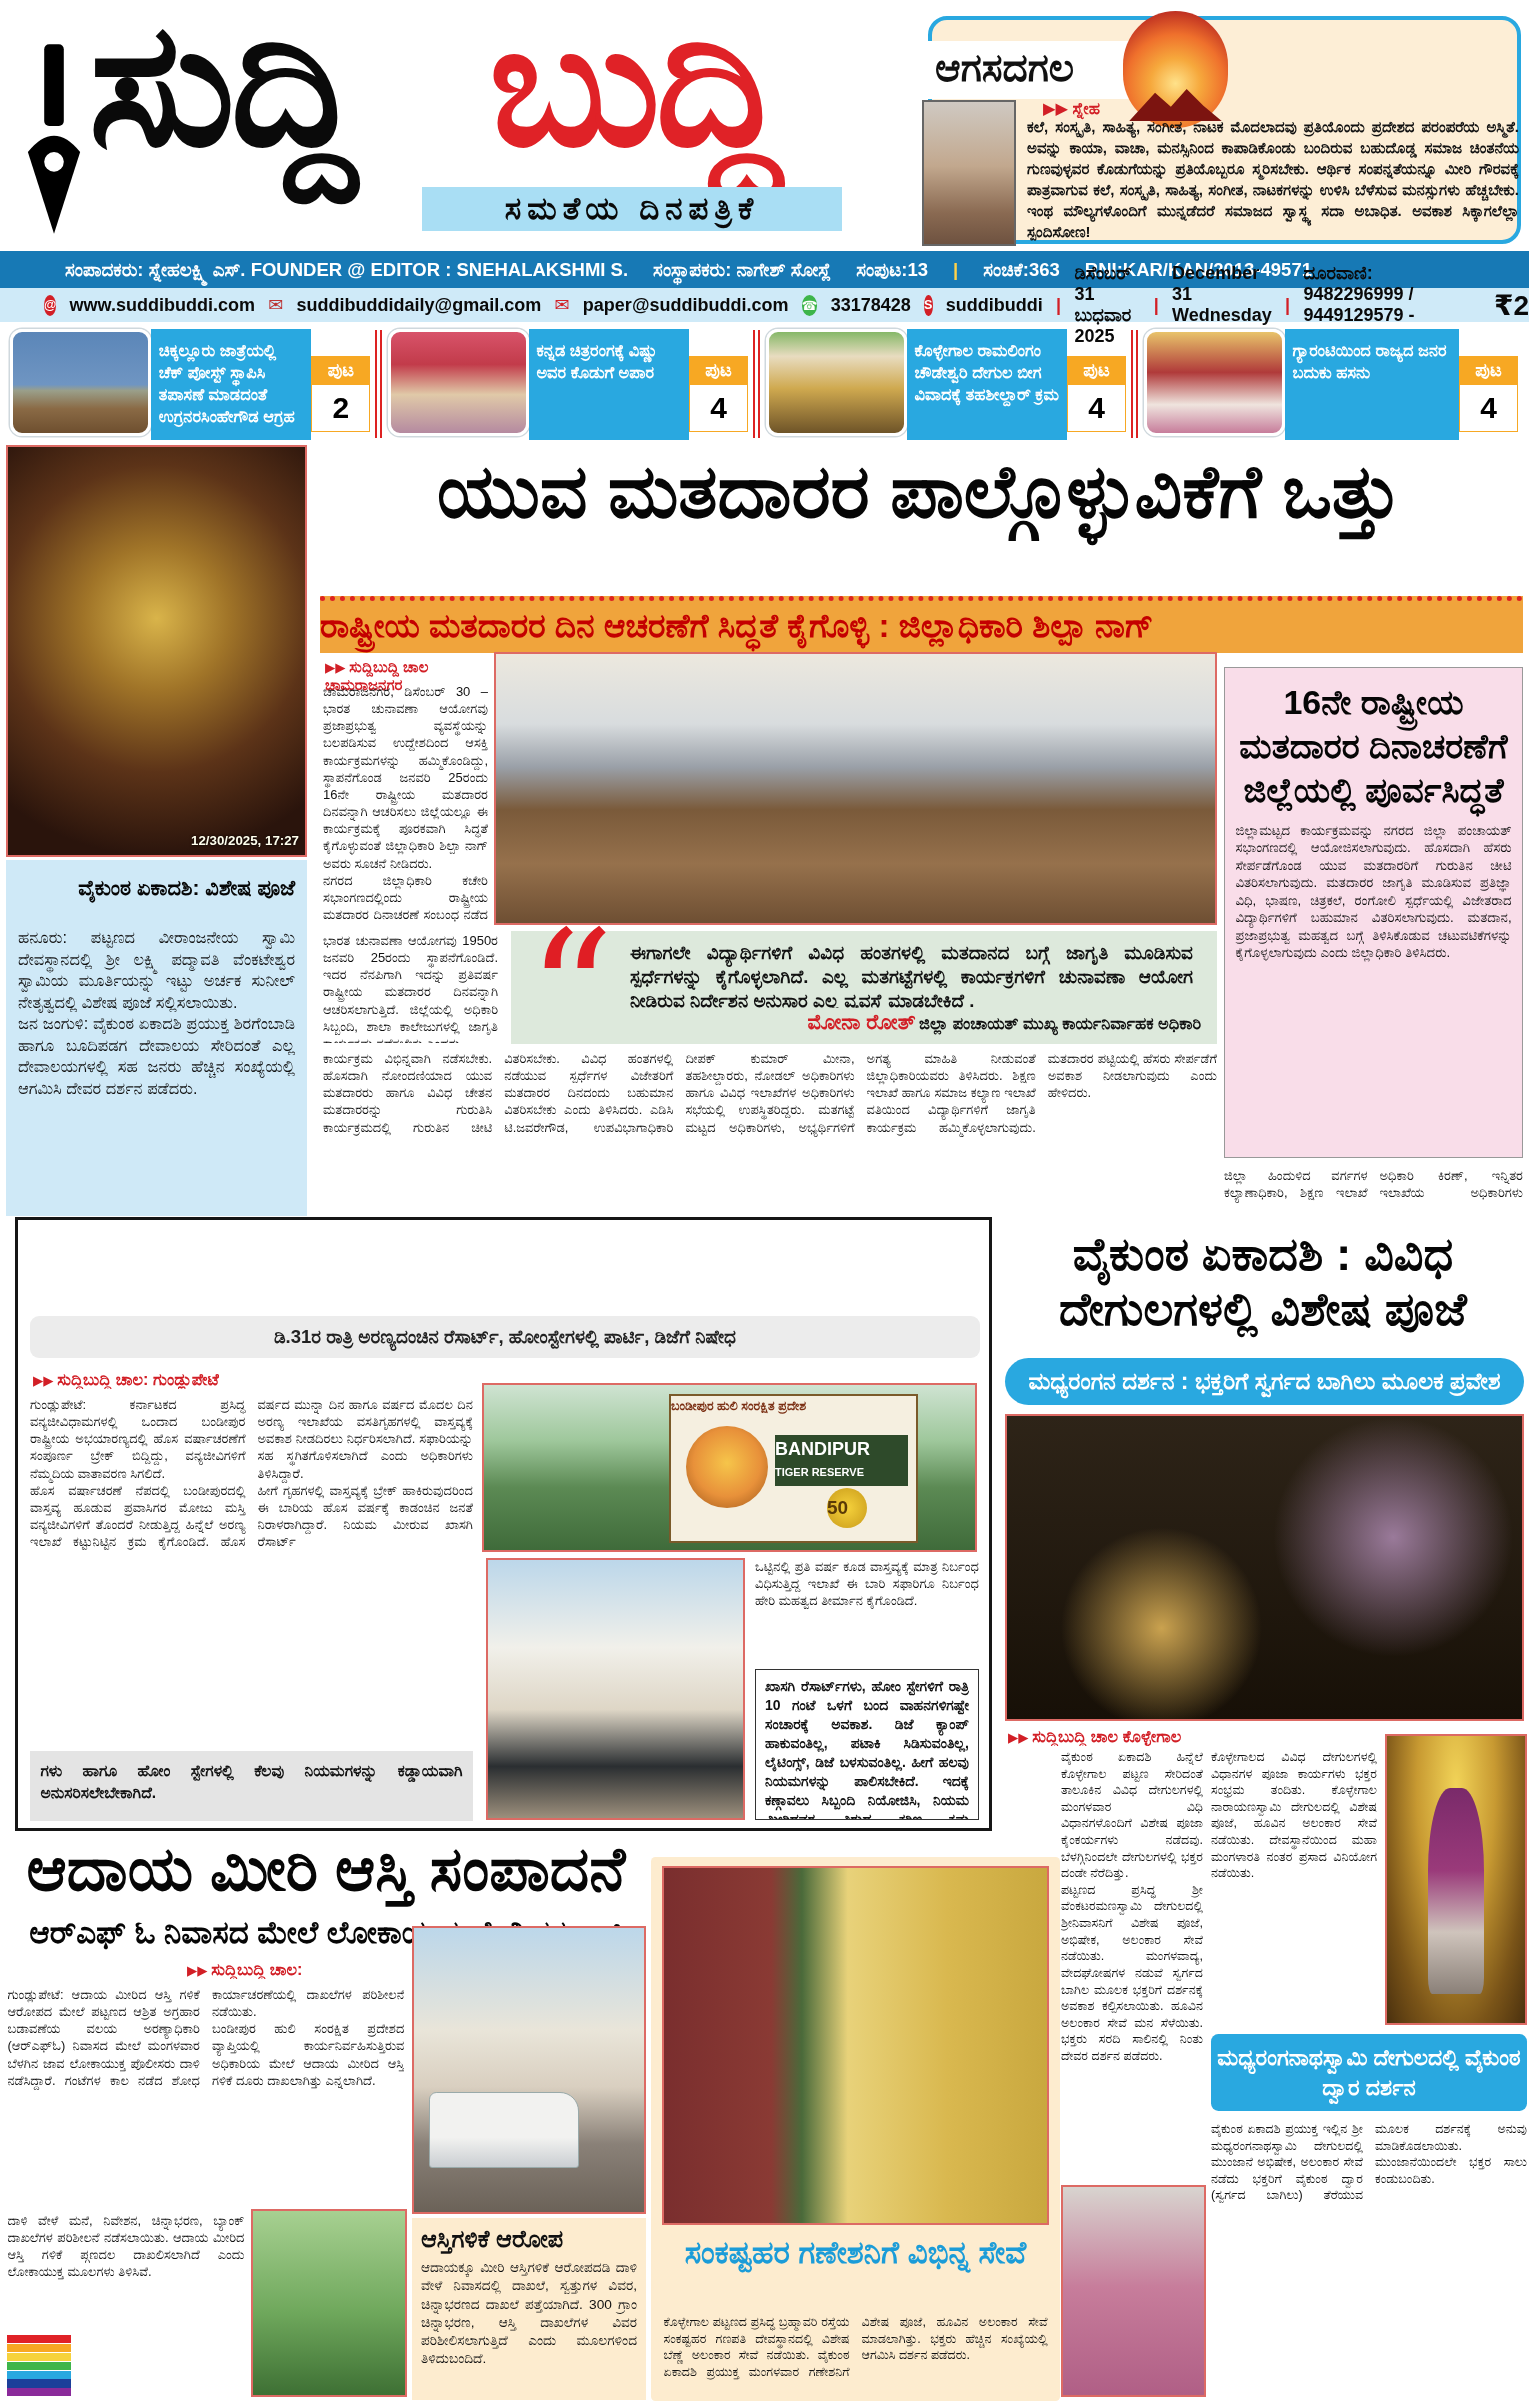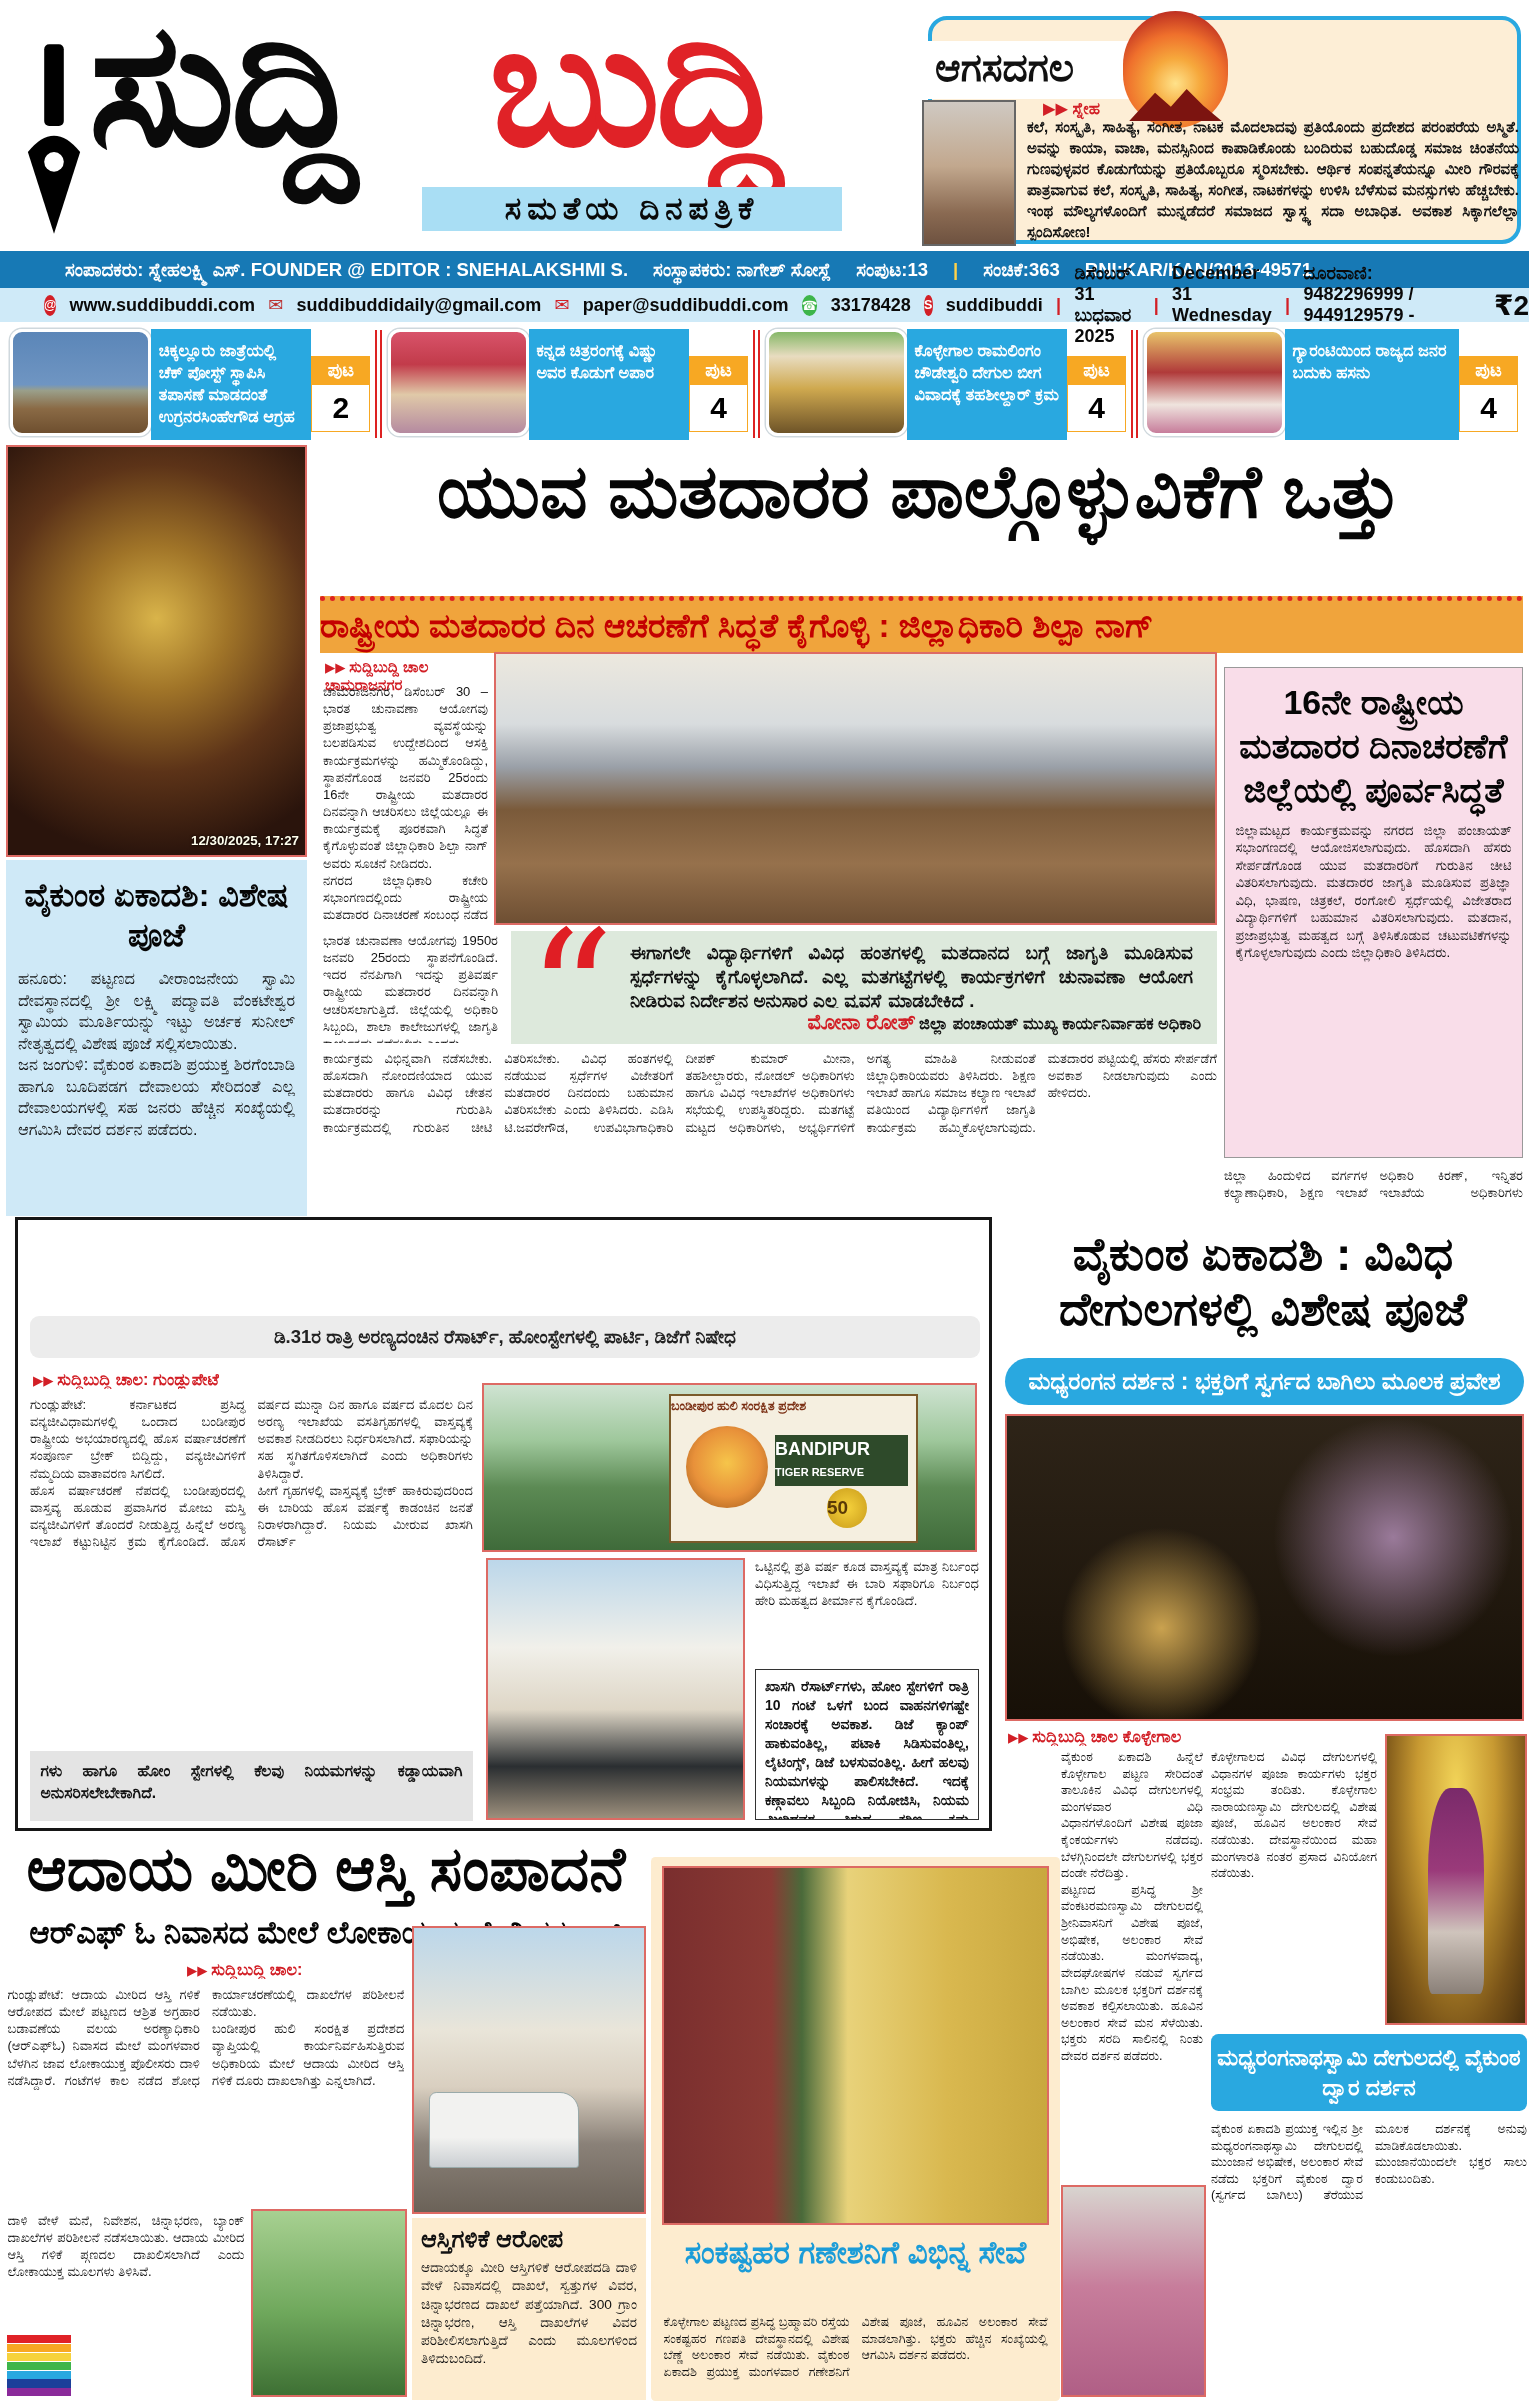--- a/index.html
+++ b/index.html
@@ -166,22 +166,22 @@
         <div class="lbl">ಪುಟ</div>
         <div class="num">4</div>
       </div>
     </div>
   </div>
 
   <div class="abs ph g-deity" style="left:6px;top:445px;width:301px;height:412px">
     <span class="abs" style="right:6px;bottom:7.4px;color:#ffe;font-size:13.3px;font-weight:bold;text-shadow:0 0 3px #000">12/30/2025, 17:27</span>
   </div>
   <div class="abs bluebox" style="left:6px;top:860px;width:301px;height:356px">
-    <div class="hl" style="font-size:32px;text-align:center;line-height:1.25">ವೈಕುಂಠ ಏಕಾದಶಿ: ವಿಶೇಷ ಪೂಜೆ</div>
-    <div class="kn" style="font-size:16.3px;margin-top:13px;height:245px">ಹನೂರು: ಪಟ್ಟಣದ ವೀರಾಂಜನೇಯ ಸ್ವಾಮಿ ದೇವಸ್ಥಾನದಲ್ಲಿ ಶ್ರೀ ಲಕ್ಷ್ಮಿ ಪದ್ಮಾವತಿ ವೆಂಕಟೇಶ್ವರ ಸ್ವಾಮಿಯ ಮೂರ್ತಿಯನ್ನು ಇಟ್ಟು ಅರ್ಚಕ ಸುನೀಲ್ ನೇತೃತ್ವದಲ್ಲಿ ವಿಶೇಷ ಪೂಜೆ ಸಲ್ಲಿಸಲಾಯಿತು.
+    <div class="hl" style="font-size:21px;text-align:right;line-height:1.25">ವೈಕುಂಠ ಏಕಾದಶಿ: ವಿಶೇಷ ಪೂಜೆ</div>
+    <div class="kn" style="font-size:16.3px;margin-top:26px;height:245px">ಹನೂರು: ಪಟ್ಟಣದ ವೀರಾಂಜನೇಯ ಸ್ವಾಮಿ ದೇವಸ್ಥಾನದಲ್ಲಿ ಶ್ರೀ ಲಕ್ಷ್ಮಿ ಪದ್ಮಾವತಿ ವೆಂಕಟೇಶ್ವರ ಸ್ವಾಮಿಯ ಮೂರ್ತಿಯನ್ನು ಇಟ್ಟು ಅರ್ಚಕ ಸುನೀಲ್ ನೇತೃತ್ವದಲ್ಲಿ ವಿಶೇಷ ಪೂಜೆ ಸಲ್ಲಿಸಲಾಯಿತು.
 ಜನ ಜಂಗುಳಿ: ವೈಕುಂಠ ಏಕಾದಶಿ ಪ್ರಯುಕ್ತ ಶಿರಗೆಂಬಾಡಿ ಹಾಗೂ ಬೂದಿಪಡಗ ದೇವಾಲಯ ಸೇರಿದಂತೆ ಎಲ್ಲ ದೇವಾಲಯಗಳಲ್ಲಿ ಸಹ ಜನರು ಹೆಚ್ಚಿನ ಸಂಖ್ಯೆಯಲ್ಲಿ ಆಗಮಿಸಿ ದೇವರ ದರ್ಶನ ಪಡೆದರು.</div>
   </div>
 
   <div class="abs hl" style="left:315px;top:454px;width:1208px;height:138px;font-size:74px">ಯುವ ಮತದಾರರ ಪಾಲ್ಗೊಳ್ಳುವಿಕೆಗೆ ಒತ್ತು</div>
   <div class="abs subhead" style="left:320px;top:596px;width:1203px;height:52px">ರಾಷ್ಟ್ರೀಯ ಮತದಾರರ ದಿನ ಆಚರಣೆಗೆ ಸಿದ್ಧತೆ ಕೈಗೊಳ್ಳಿ : ಜಿಲ್ಲಾಧಿಕಾರಿ ಶಿಲ್ಪಾ ನಾಗ್</div>
   <div class="abs byl" style="left:325px;top:658px;width:170px;font-size:15px;white-space:normal">ಸುದ್ದಿಬುದ್ದಿ ಚಾಲ ಚಾಮರಾಜನಗರ</div>
   <div class="abs kn" style="left:323px;top:683px;width:165px;height:243px;font-size:13px">ಚಾಮರಾಜನಗರ, ಡಿಸೆಂಬರ್ 30 – ಭಾರತ ಚುನಾವಣಾ ಆಯೋಗವು ಪ್ರಜಾಪ್ರಭುತ್ವ ವ್ಯವಸ್ಥೆಯನ್ನು ಬಲಪಡಿಸುವ ಉದ್ದೇಶದಿಂದ ಆಸಕ್ತಿ ಕಾರ್ಯಕ್ರಮಗಳನ್ನು ಹಮ್ಮಿಕೊಂಡಿದ್ದು, ಸ್ಥಾಪನೆಗೊಂಡ ಜನವರಿ 25ರಂದು 16ನೇ ರಾಷ್ಟ್ರೀಯ ಮತದಾರರ ದಿನವನ್ನಾಗಿ ಆಚರಿಸಲು ಜಿಲ್ಲೆಯಲ್ಲೂ ಈ ಕಾರ್ಯಕ್ರಮಕ್ಕೆ ಪೂರಕವಾಗಿ ಸಿದ್ಧತೆ ಕೈಗೊಳ್ಳುವಂತೆ ಜಿಲ್ಲಾಧಿಕಾರಿ ಶಿಲ್ಪಾ ನಾಗ್ ಅವರು ಸೂಚನೆ ನೀಡಿದರು.
 ನಗರದ ಜಿಲ್ಲಾಧಿಕಾರಿ ಕಚೇರಿ ಸಭಾಂಗಣದಲ್ಲಿಂದು ರಾಷ್ಟ್ರೀಯ ಮತದಾರರ ದಿನಾಚರಣೆ ಸಂಬಂಧ ನಡೆದ ಪೂರ್ವಭಾವಿ ಸಭೆಯ ಅಧ್ಯಕ್ಷತೆ ವಹಿಸಿ ಅವರು ಮಾತನಾಡಿದರು.</div>
   <div class="abs ph g-meeting" style="left:494px;top:652px;width:723px;height:273px"></div>
   <div class="abs kn" style="left:323px;top:932px;width:175px;height:111px;font-size:13px">ಭಾರತ ಚುನಾವಣಾ ಆಯೋಗವು 1950ರ ಜನವರಿ 25ರಂದು ಸ್ಥಾಪನೆಗೊಂಡಿದೆ. ಇದರ ನೆನಪಿಗಾಗಿ ಇದನ್ನು ಪ್ರತಿವರ್ಷ ರಾಷ್ಟ್ರೀಯ ಮತದಾರರ ದಿನವನ್ನಾಗಿ ಆಚರಿಸಲಾಗುತ್ತಿದೆ. ಜಿಲ್ಲೆಯಲ್ಲಿ ಅಧಿಕಾರಿ ಸಿಬ್ಬಂದಿ, ಶಾಲಾ ಕಾಲೇಜುಗಳಲ್ಲಿ ಜಾಗೃತಿ ಕಾರ್ಯಕ್ರಮ ನಡೆಸಬೇಕು ಎಂದರು.</div>

